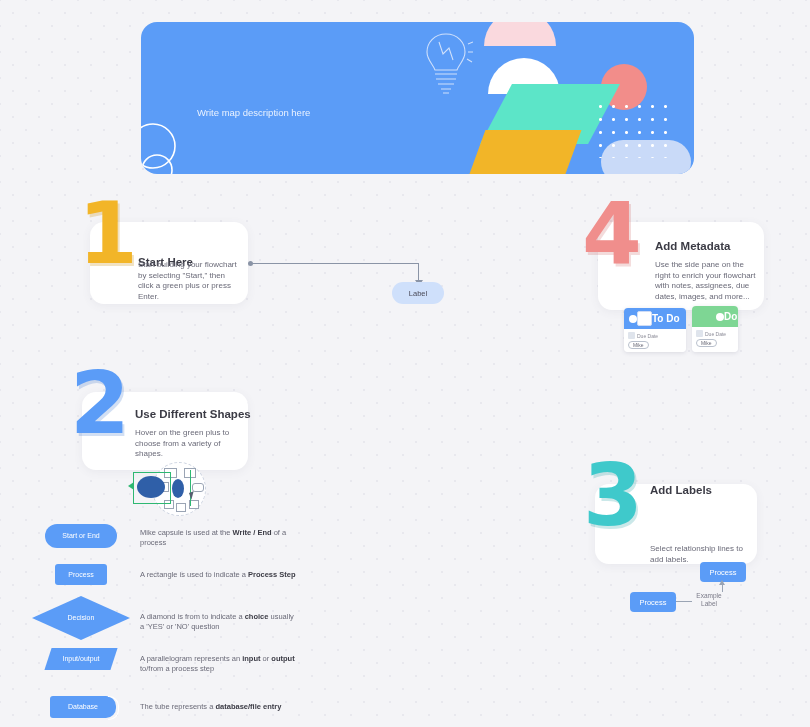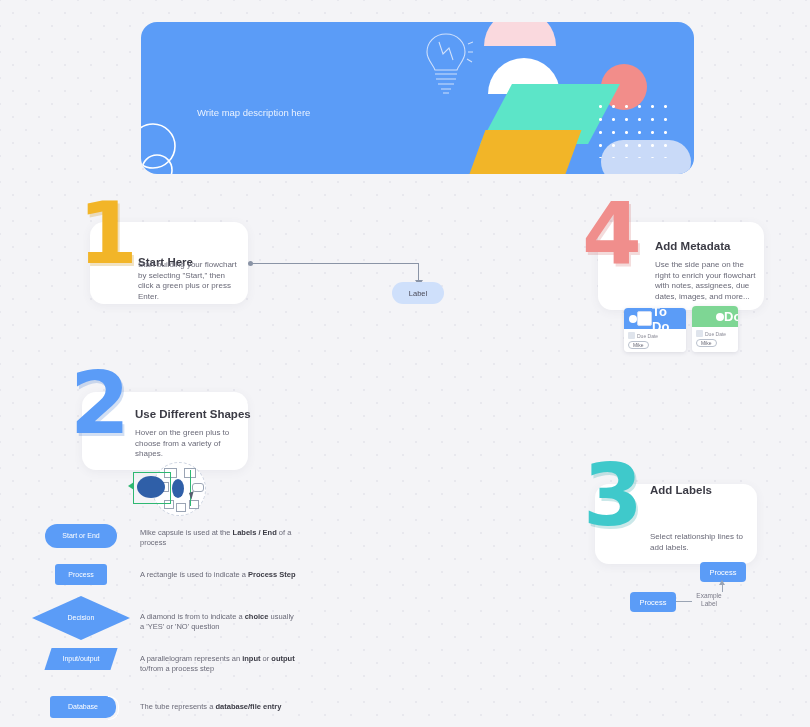--- a/index.html
+++ b/index.html
@@ -141,21 +141,21 @@
   
   #step2-card { left: 82px;  top: 392px; width: 166px; height: 78px; }
   #step2-num  { left: 70px;  top: 360px; color: #5b9cf7; text-shadow: 2px 3px 0 rgba(50,110,200,0.22); }
   #step2-title{ left: 135px; top: 408px; }
   #step2-desc { left: 135px; top: 428px; width: 100px; }
 
   
   #step3-card { left: 595px; top: 484px; width: 162px; height: 80px; }
   #step3-num  { left: 583px; top: 452px; color: #3fc9cb; text-shadow: 2px 3px 0 rgba(20,150,155,0.22); }
   #step3-title{ left: 650px; top: 484px; }
-  #step3-desc { left: 650px; top: 532px; width: 104px; }
+  #step3-desc { left: 650px; top: 544px; width: 104px; }
 
   
   #step4-card { left: 598px; top: 222px; width: 166px; height: 88px; }
   #step4-num  { left: 582px; top: 190px; color: #f08e8c; text-shadow: 2px 3px 0 rgba(200,90,90,0.22); }
   #step4-title{ left: 655px; top: 240px; }
   #step4-desc { left: 655px; top: 260px; width: 104px; }
 
   
   .flow-dot {
     position: absolute;
@@ -304,21 +304,21 @@
     position: absolute;
     border-radius: 4px;
     overflow: hidden;
     box-shadow: 0 1px 4px rgba(80,80,110,0.16);
   }
   .meta-head {
     height: 21px;
     display: flex;
     align-items: center;
     padding-left: 5px;
-    font-size: 13px;
+    font-size: 10px;
     color: #ffffff;
     font-weight: bold;
   }
   .meta-body {
     background: #ffffff;
     padding: 3px 4px;
   }
   #meta-todo { left: 624px; top: 308px; width: 62px; height: 44px; }
   #meta-todo .meta-head { background: #5b9cf7; }
   #meta-done { left: 692px; top: 306px; width: 46px; height: 46px; }
@@ -535,21 +535,21 @@
         <span>Mike</span>
       </span>
     </div>
   </div>
 </div>
 
 <div class="sh-capsule">
   <div class="shape-label" style="top:8px;">Start or End</div>
 </div>
 <div class="legend-desc" style="top:528px;">
-  <span>Mike capsule is used at the </span><b>Labels / End</b><span> of a process</span>
+  <span>Mike capsule is used at the </span><b>Write / End</b><span> of a process</span>
 </div>
 
 <div class="sh-rect">
   <div class="shape-label" style="top:7px;">Process</div>
 </div>
 <div class="legend-desc" style="top:570px;">
   <span>A rectangle is used to indicate a </span><b>Process Step</b>
 </div>
 
 <div class="sh-diamond">

